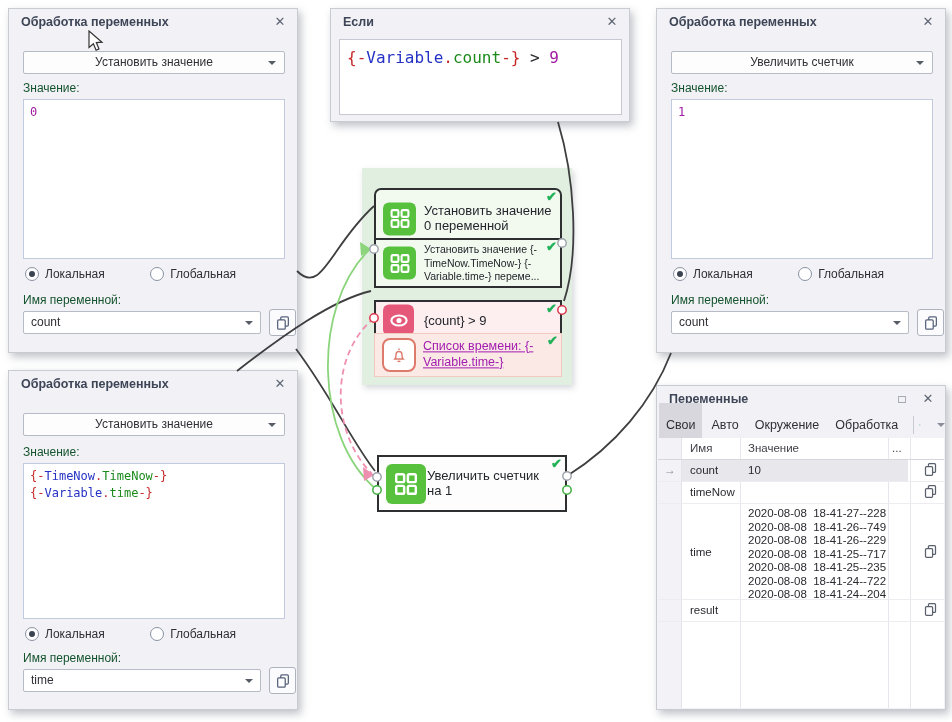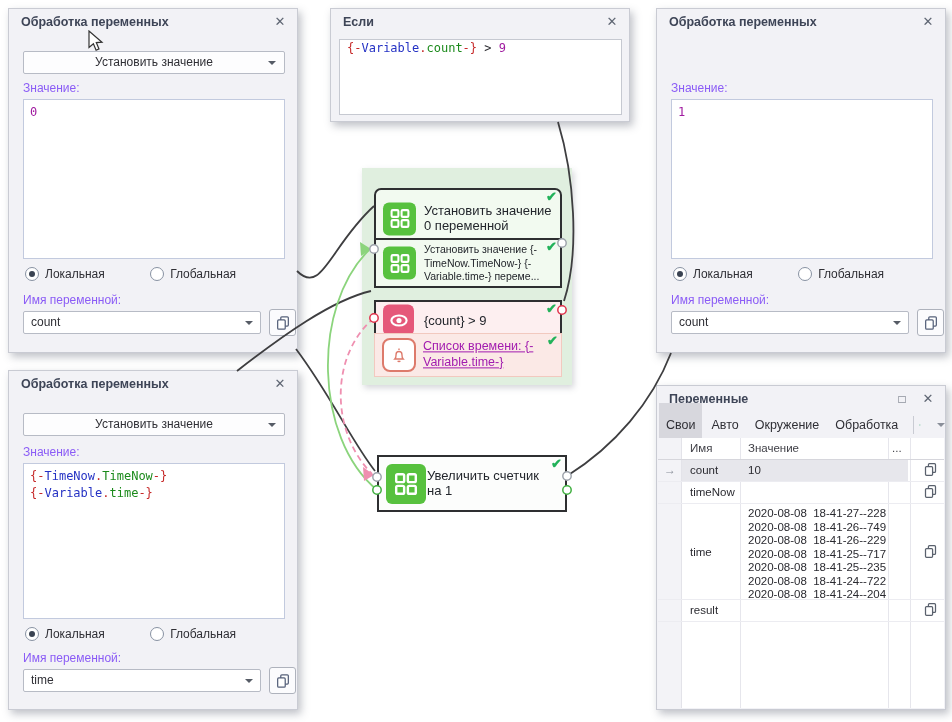--- a/index.html
+++ b/index.html
@@ -13,25 +13,25 @@
   .title { position:absolute; left:12px; top:6px; font-size:12.5px; font-weight:bold; color:#3e4557; }
   .winbtn { position:absolute; top:4px; width:18px; height:18px; text-align:center;
     font-size:13px; color:#5f6673; cursor:default; line-height:18px; }
   .btn-close { right:8px; }
   .btn-max { right:34px; font-size:12px; }
 
   .dropdown { position:absolute; height:23px; background:#fdfdfe; border:1px solid #b7bbc5;
     border-radius:2px; font-size:12px; color:#2f2f35; text-align:center; line-height:21px; }
   .dd-arrow { position:absolute; right:8px; top:9px; width:0; height:0;
     border-left:4px solid transparent; border-right:4px solid transparent; border-top:4px solid #565c66; }
-  .lbl { position:absolute; font-size:12px; color:#8b5cf6; }
+  .lbl { position:absolute; font-size:12px; color:#14532d; }
   .valuebox { position:absolute; background:#fff; border:1px solid #c2cade; padding:4px 6px;
     font-family:"DejaVu Sans Mono", monospace; font-size:12px; line-height:1.45; overflow:hidden; }
-  .codebox { position:absolute; background:#fff; border:1px solid #c6c9d1; padding:1px 7px;
-    font-family:"DejaVu Sans Mono", monospace; font-size:12px; }
+  .codebox { position:absolute; background:#fff; border:1px solid #c6c9d1; padding:8px 7px;
+    font-family:"DejaVu Sans Mono", monospace; font-size:16px; }
   .tok-red{color:#c62828;} .tok-blue{color:#2532c4;} .tok-green{color:#1b8a1b;}
   .tok-purple{color:#a01ba0;} .tok-dark{color:#2e2e33;}
 
   .radio-row { position:absolute; font-size:12px; color:#2f2f35; }
   .radio { display:inline-flex; align-items:center; margin-right:42px; }
   .rdot { width:14px; height:14px; border:1px solid #8892a2; border-radius:50%;
     background:#fff; margin-right:6px; position:relative; }
   .rdot.sel::after { content:""; position:absolute; left:3px; top:3px; width:6px; height:6px;
     border-radius:50%; background:#3a4352; }
 
@@ -183,20 +183,24 @@
     <span class="title">Если</span>
     <span class="winbtn btn-close">✕</span>
   </div>
   <div class="codebox" style="left:8px;top:30px;width:283px;height:76px;"><span class="tok-red">{-</span><span class="tok-blue">Variable</span><span class="tok-red">.</span><span class="tok-green">count</span><span class="tok-red">-}</span><span class="tok-dark"> &gt; </span><span class="tok-purple">9</span></div>
 </div>
 
 <div class="panel" style="left:656px;top:8px;width:290px;height:345px;">
   <div class="titlebar">
     <span class="title">Обработка переменных</span>
     <span class="winbtn btn-close">✕</span>
+  </div>
+  <div class="dropdown" style="left:14px;top:42px;width:262px;">
+    <span>Увеличить счетчик</span>
+    <span class="dd-arrow"></span>
   </div>
   <span class="lbl" style="left:14px;top:72px;">Значение:</span>
   <div class="valuebox" style="left:14px;top:90px;width:262px;height:160px;"><span class="tok-purple">1</span></div>
   <div class="radio-row" style="left:16px;top:258px;">
     <span class="radio">
         <span class="rdot sel"></span>
         <span>Локальная</span>
       </span>
     <span class="radio">
         <span class="rdot"></span>

